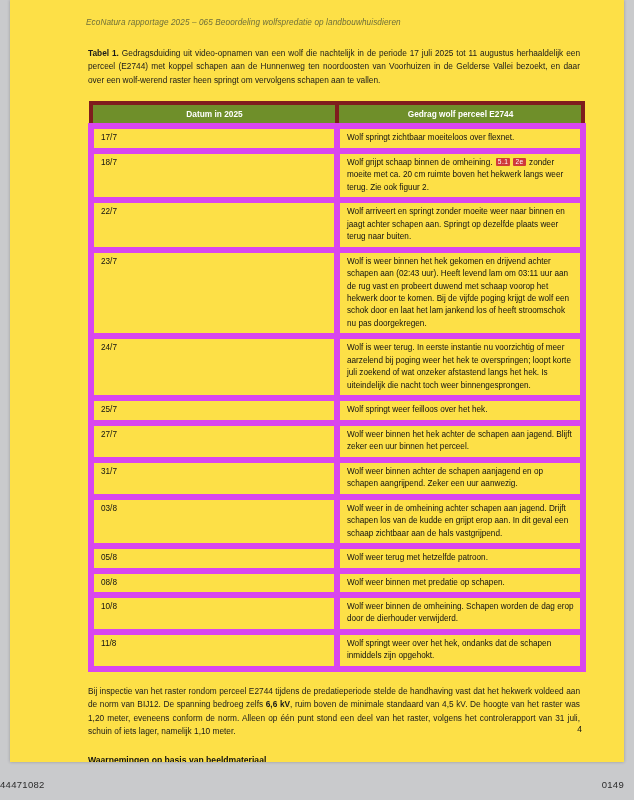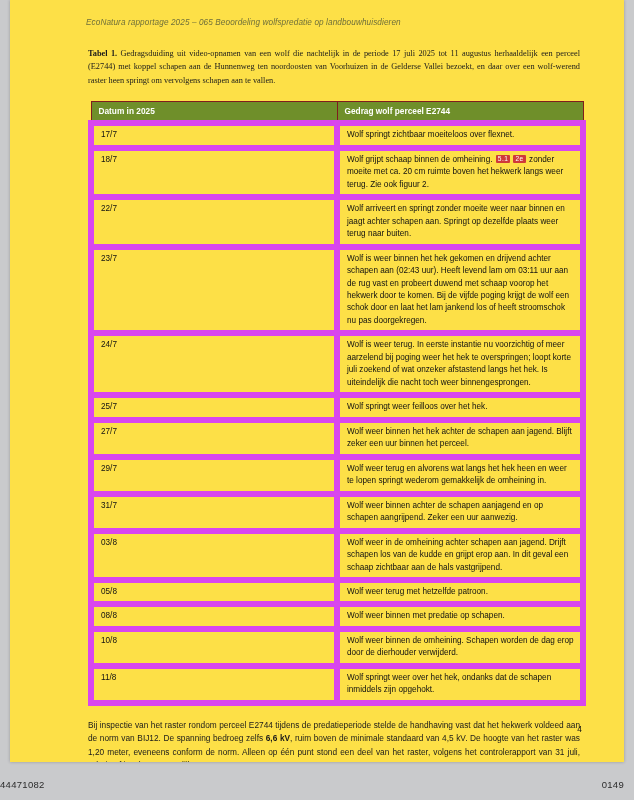--- a/index.html
+++ b/index.html
@@ -35,38 +35,37 @@
     margin-bottom: 20px;
     margin-left: -2px;
   }
   .intro {
     font-size: 8.3px;
     color: #1a1a1a;
     line-height: 1.62;
     text-align: justify;
     margin-bottom: 14px;
     margin-right: 6px;
-    font-family: Liberation Serif, serif;
   }
   .intro b { font-weight: bold; }
 
   table.log {
     border-collapse: collapse;
     width: 100%;
     table-layout: fixed;
   }
   table.log th {
     background: #6b8e23;
     background: #6f8f2a;
     color: #ffffff;
     font-size: 8.3px;
     font-weight: bold;
-    text-align: left;
+    text-align: center;
     padding: 4px 6px 4px 7px;
-    border: 1px solid #7f1d1d;
+    border: 4px solid #7f1d1d;
     vertical-align: middle;
   }
   table.log td {
     border: 6px solid #d946ef;
     font-size: 8.2px;
     color: #111;
     padding: 3px 6px 3px 7px;
     line-height: 1.52;
     vertical-align: top;
   }
@@ -165,24 +164,20 @@
         </tr>
         <tr>
           <td class="date">25/7</td>
           <td>Wolf springt weer feilloos over het hek.</td>
         </tr>
         <tr>
           <td class="date">27/7</td>
           <td>Wolf weer binnen het hek achter de schapen aan jagend. Blijft zeker een uur binnen het perceel.</td>
         </tr>
         <tr>
-          <td class="date">29/7</td>
-          <td>Wolf weer terug en alvorens wat langs het hek heen en weer te lopen springt wederom gemakkelijk de omheining in.</td>
-        </tr>
-        <tr>
           <td class="date">31/7</td>
           <td>Wolf weer binnen achter de schapen aanjagend en op schapen aangrijpend. Zeker een uur aanwezig.</td>
         </tr>
         <tr>
           <td class="date">03/8</td>
           <td>Wolf weer in de omheining achter schapen aan jagend. Drijft schapen los van de kudde en grijpt erop aan. In dit geval een schaap zichtbaar aan de hals vastgrijpend.</td>
         </tr>
         <tr>
           <td class="date">05/8</td>
           <td>Wolf weer terug met hetzelfde patroon.</td>

